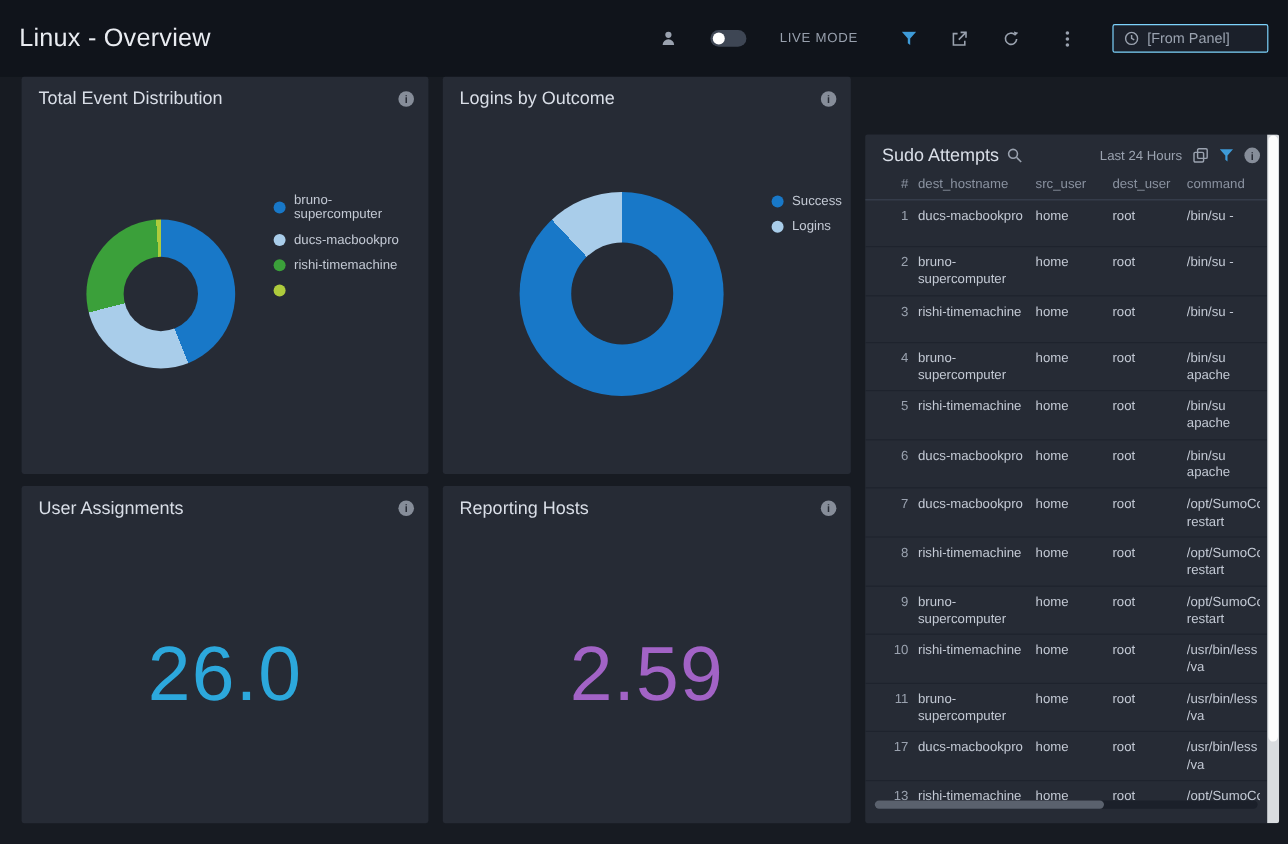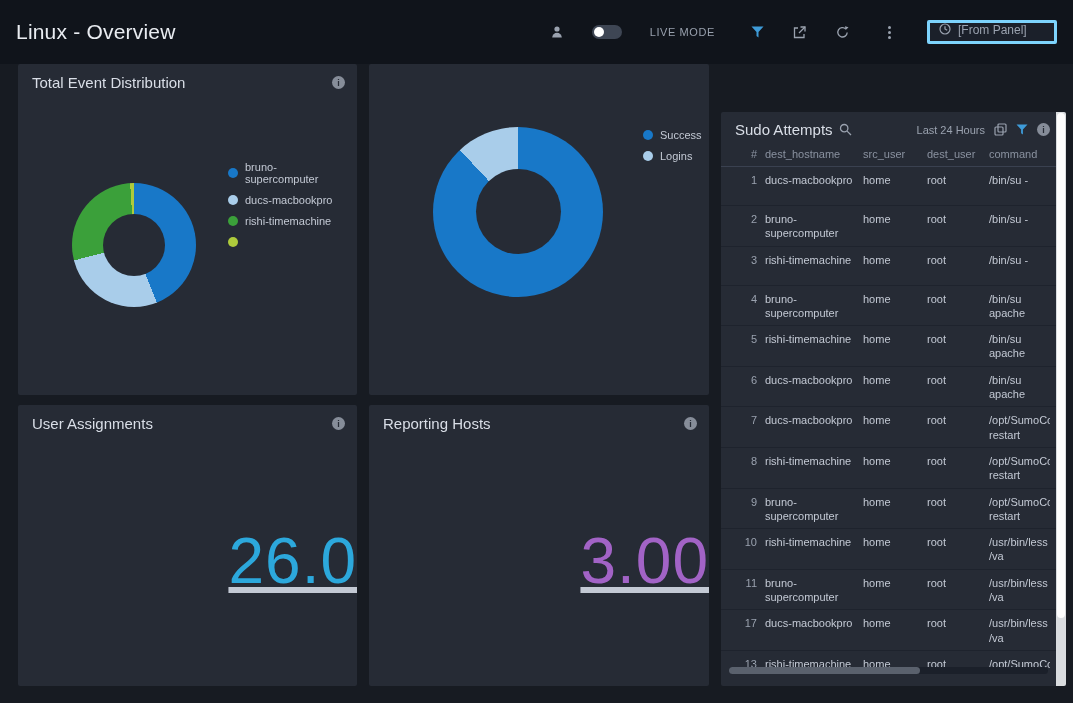--- a/index.html
+++ b/index.html
@@ -15,22 +15,22 @@
   }
   .page-title { font-size:21px; font-weight:500; color:#E9ECF1; letter-spacing:.2px; }
   .header-controls { display:flex; align-items:center; gap:28px; }
   .icon-btn { display:inline-flex; align-items:center; justify-content:center; cursor:pointer; }
   .live-label { font-size:11px; color:#98A0AD; letter-spacing:.6px; }
   .toggle { width:30px; height:14px; border-radius:7px; background:#3E4654; position:relative; cursor:pointer; }
   .toggle .knob { position:absolute; left:2px; top:2px; width:10px; height:10px; border-radius:50%; background:#FFFFFF; }
   .kebab { display:flex; flex-direction:column; gap:2px; padding:0 4px; cursor:pointer; }
   .kebab i { width:3px; height:3px; border-radius:50%; background:#9AA2AF; }
   .time-range {
-    display:flex; gap:7px; height:24px; min-width:130px;
-    background:#1B202A; border:3px solid #7dd3fc; border-radius:2px; padding:0 9px;
+    display:flex; align-items:center; gap:7px; height:24px; min-width:130px;
+    background:#1B202A; border:1px solid #7dd3fc; border-radius:2px; padding:0 9px;
     font-size:12px; color:#9AA2AF; cursor:pointer;
   }
   
   .grid {
     display:grid; padding:0 7px 17px 18px;
     grid-template-columns:339px 340px 1fr;
     grid-template-rows:331px 281px;
     column-gap:12px; row-gap:10px;
   }
   .panel { background:#262B35; border-radius:2px; position:relative; overflow:hidden; }
@@ -49,21 +49,21 @@
   .donut::after { content:""; position:absolute; inset:25%; border-radius:50%; background:#262B35; }
   .donut-sm { width:124px; height:124px; margin-left:40px; }
   .donut-lg { width:170px; height:170px; margin-left:50px; }
   .legend { display:flex; flex-direction:column; gap:8px; align-self:flex-start; margin-top:64px; }
   .legend-sm { margin-left:32px; }
   .legend-lg { margin-left:40px; }
   .legend-item { display:flex; align-items:center; gap:7px; cursor:pointer; min-height:13px; }
   .legend-dot { width:10px; height:10px; border-radius:50%; flex:none; }
   .legend-label { font-size:11px; color:#C3C9D4; }
   
-  .big-value-wrap { height:calc(100% - 36px); display:flex; align-items:center; justify-content:flex-end;text-decoration:underline; }
+  .big-value-wrap { height:calc(100% - 36px); display:flex; align-items:center; justify-content:center; }
   .big-value { font-size:64px; font-weight:400; letter-spacing:1px; }
   .value-cyan { color:#2CA8DC; }
   .value-purple { color:#A263C6; }
   
   .panel-table { grid-column:3; grid-row:1 / span 2; padding-right:10px;margin-top:48px; }
   .panel-table .panel-head { padding:9px 6px 7px 14px; gap:6px; }
   .head-right { display:flex; align-items:center; gap:9px; }
   .time-label { font-size:11px; color:#9AA2AF; }
   .thead, .tr {
     display:grid; grid-template-columns:24px 90px 56px 54px 1fr;
@@ -158,20 +158,25 @@
           </div>
           <div class="legend-item">
             <span class="legend-dot" style="background: rgb(174, 203, 60);"></span>
             <span class="legend-label"></span>
           </div>
         </div>
     </div>
   </section>
 
   <section class="panel" style="grid-column:2; grid-row:1;">
+    <div class="panel-head">
+      <h2 class="panel-title">Logins by Outcome</h2>
+      <span class="spacer"></span>
+      <span class="info-icon"></span>
+    </div>
     <div class="donut-body">
       <div class="donut donut-lg" style="background: conic-gradient(rgb(24, 120, 200) 0deg, rgb(24, 120, 200) 316.8deg, rgb(169, 205, 234) 316.8deg, rgb(169, 205, 234) 360deg);"></div>
       <div class="legend legend-lg">
           <div class="legend-item">
             <span class="legend-dot" style="background: rgb(24, 120, 200);"></span>
             <span class="legend-label">Success</span>
           </div>
           <div class="legend-item">
             <span class="legend-dot" style="background: rgb(169, 205, 234);"></span>
             <span class="legend-label">Logins</span>
@@ -332,17 +337,17 @@
     </div>
   </section>
 
   <section class="panel" style="grid-column:2; grid-row:2;">
     <div class="panel-head">
       <h2 class="panel-title">Reporting Hosts</h2>
       <span class="spacer"></span>
       <span class="info-icon"></span>
     </div>
     <div class="big-value-wrap">
-      <div class="big-value value-purple">3.00</div>
+      <div class="big-value value-purple">2.59</div>
     </div>
   </section>
 
 </main>
 
 </body></html>

